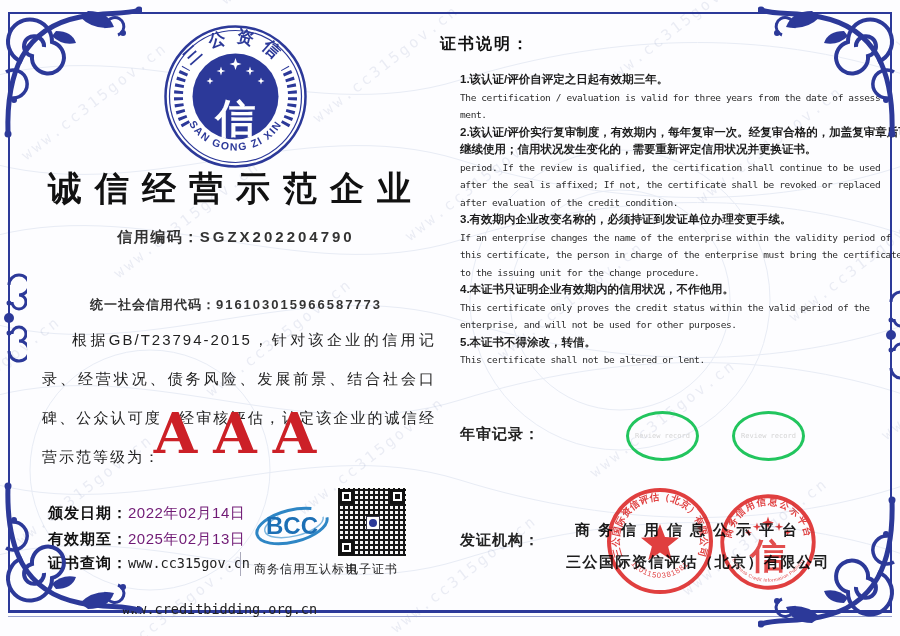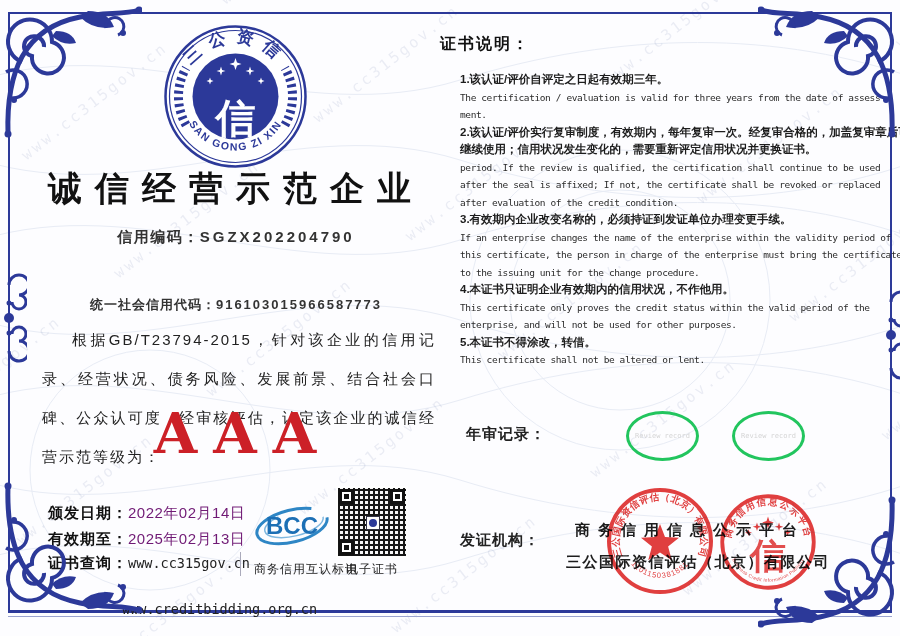--- a/index.html
+++ b/index.html
@@ -46,21 +46,21 @@
   .qr-c{position:absolute;left:28px;top:28px;width:14px;height:14px;background:#fff;border:1px solid #334;box-sizing:border-box;}
   .qr-c::after{content:"";position:absolute;inset:2px;border-radius:50%;background:#2c3999;}
   .small-label{position:absolute;z-index:2;font-size:12px;color:#222;text-align:center;letter-spacing:1px;}
   
   .notes-head{position:absolute;left:440px;top:34px;z-index:2;font-size:16px;font-weight:bold;
               letter-spacing:2px;color:#111;}
   .notes{position:absolute;left:460px;top:71px;width:424px;z-index:2;}
   .nl{height:17.5px;line-height:17.5px;white-space:nowrap;}
   .nl.zh{font-size:11.5px;font-weight:600;color:#1d1d1d;letter-spacing:0;}
   .nl.en{font-family:"DejaVu Sans Mono",monospace;font-size:9.5px;letter-spacing:-0.4px;color:#2a2a2a;}
-  .review-label{position:absolute;left:460px;top:425px;z-index:2;font-size:15px;font-weight:bold;letter-spacing:1px;margin-left:6px;}
+  .review-label{position:absolute;left:460px;top:425px;z-index:2;font-size:15px;font-weight:bold;letter-spacing:1px;}
   .oval{position:absolute;top:411px;width:67px;height:44px;border:3px solid #22c55e;border-radius:50%;
         z-index:2;display:flex;align-items:center;justify-content:center;
         font-family:"DejaVu Sans Mono",monospace;font-size:7px;color:#d5d5d5;}
   .issuer-label{position:absolute;left:460px;top:531px;z-index:2;font-size:15px;font-weight:bold;letter-spacing:1px;}
   .issuer-l1{position:absolute;left:575px;top:521px;z-index:2;font-size:15px;font-weight:600;
              letter-spacing:8px;color:#1d1d1d;white-space:nowrap;}
   .issuer-l2{position:absolute;left:566px;top:553px;z-index:2;font-size:15px;font-weight:600;
              letter-spacing:1.5px;color:#1d1d1d;white-space:nowrap;}
   .seal{position:absolute;z-index:5;mix-blend-mode:multiply;opacity:0.93;}
 </style>

